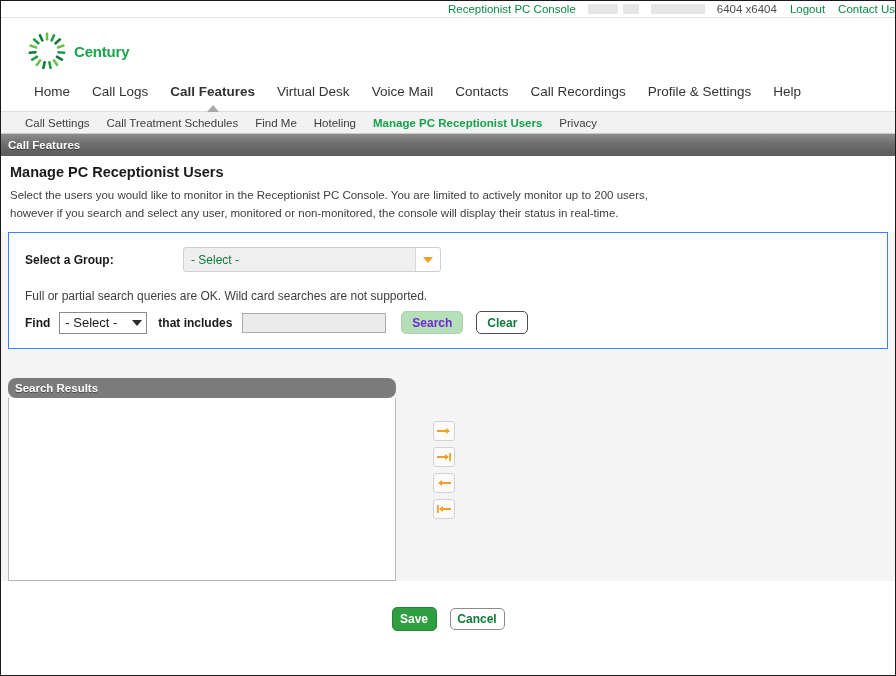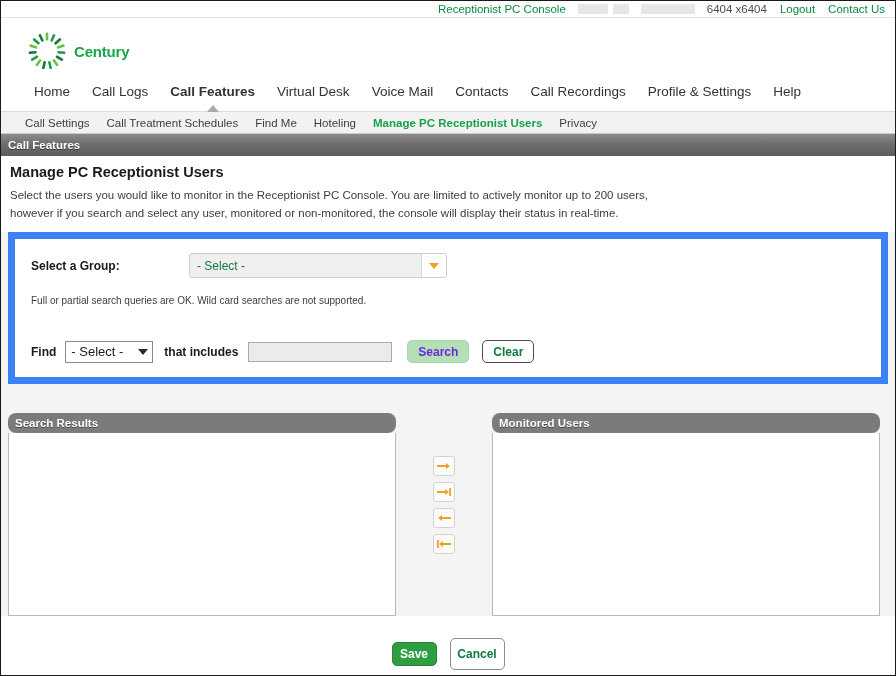--- a/index.html
+++ b/index.html
@@ -26,21 +26,21 @@
   }
 
   
   .topbar {
     height: 17px;
     box-sizing: border-box;
     background: #ffffff;
     display: flex;
     align-items: center;
     justify-content: flex-end;
-    padding-right: 10px;
+    padding-right: 0;
     font-size: 11.5px;
     border-bottom: 1px solid #e3e3e3;
   }
   .topbar a {
     color: #0b8a42;
     text-decoration: none;
     margin-left: 13px;
     white-space: nowrap;
   }
   .topbar .acct {
@@ -180,21 +180,21 @@
 
   
   .content {
     background: #f4f4f4;
     padding: 0 7px;
   }
 
   
   .panel {
     background: #ffffff;
-    border: 7px solid #3b82f6;
+    border: 1px solid #3b82f6;
     box-sizing: border-box;
     padding: 14px 16px 14px 16px;
   }
   .row { display: flex; align-items: center; }
   .row.grouprow { margin-bottom: 17px; }
   .label-bold {
     font-size: 12px;
     font-weight: 700;
     color: #1a1a1a;
   }
@@ -229,23 +229,23 @@
   }
   .fancy-select .fs-btn i {
     display: block;
     width: 0; height: 0;
     border-left: 5px solid transparent;
     border-right: 5px solid transparent;
     border-top: 6px solid #f0a024;
   }
 
   .hint {
-    font-size: 10px;
+    font-size: 12px;
     color: #3d3d3d;
-    margin-bottom: 34px;
+    margin-bottom: 8px;
   }
 
   .findrow { display: flex; align-items: center; }
   .find-label { margin-right: 9px; }
   .native-select {
     width: 88px;
     height: 22px;
     box-sizing: border-box;
     border: 1px solid #8b8b8b;
     background: #ffffff;
@@ -362,21 +362,21 @@
     box-sizing: border-box;
   }
   .btn-save {
     width: 45px; height: 24px;
     background: #2f9e41;
     border: 1px solid #27853a;
     color: #ffffff;
     margin-right: 13px;
   }
   .btn-cancel {
-    width: 55px; height: 32px;
+    width: 55px; height: 22px;
     background: #ffffff;
     border: 1px solid #8c8c8c;
     color: #0e7a3c;
   }
 </style>
 </head>
 <body>
 
 <div class="window">
 
@@ -534,26 +534,20 @@
           </svg>
         </div>
         <div class="arrow-btn">
           <svg width="14" height="10" viewBox="0 0 14 10">
             <rect x="0" y="1" width="1.8" height="8" fill="#f0a024"></rect>
             <path d="M14 4H6V2L2 5l4 3V6h8z" fill="#f0a024"></path>
           </svg>
         </div>
       </div>
 
-      <div class="listbox">
-        <div class="listbox-head">
-          <span>Monitored Users</span>
-        </div>
-        <div class="listbox-body"></div>
-      </div>
 
     </div>
   </div>
 
   <div class="footer">
     <button class="btn btn-save">Save</button>
     <button class="btn btn-cancel">Cancel</button>
   </div>
 
 </div>

